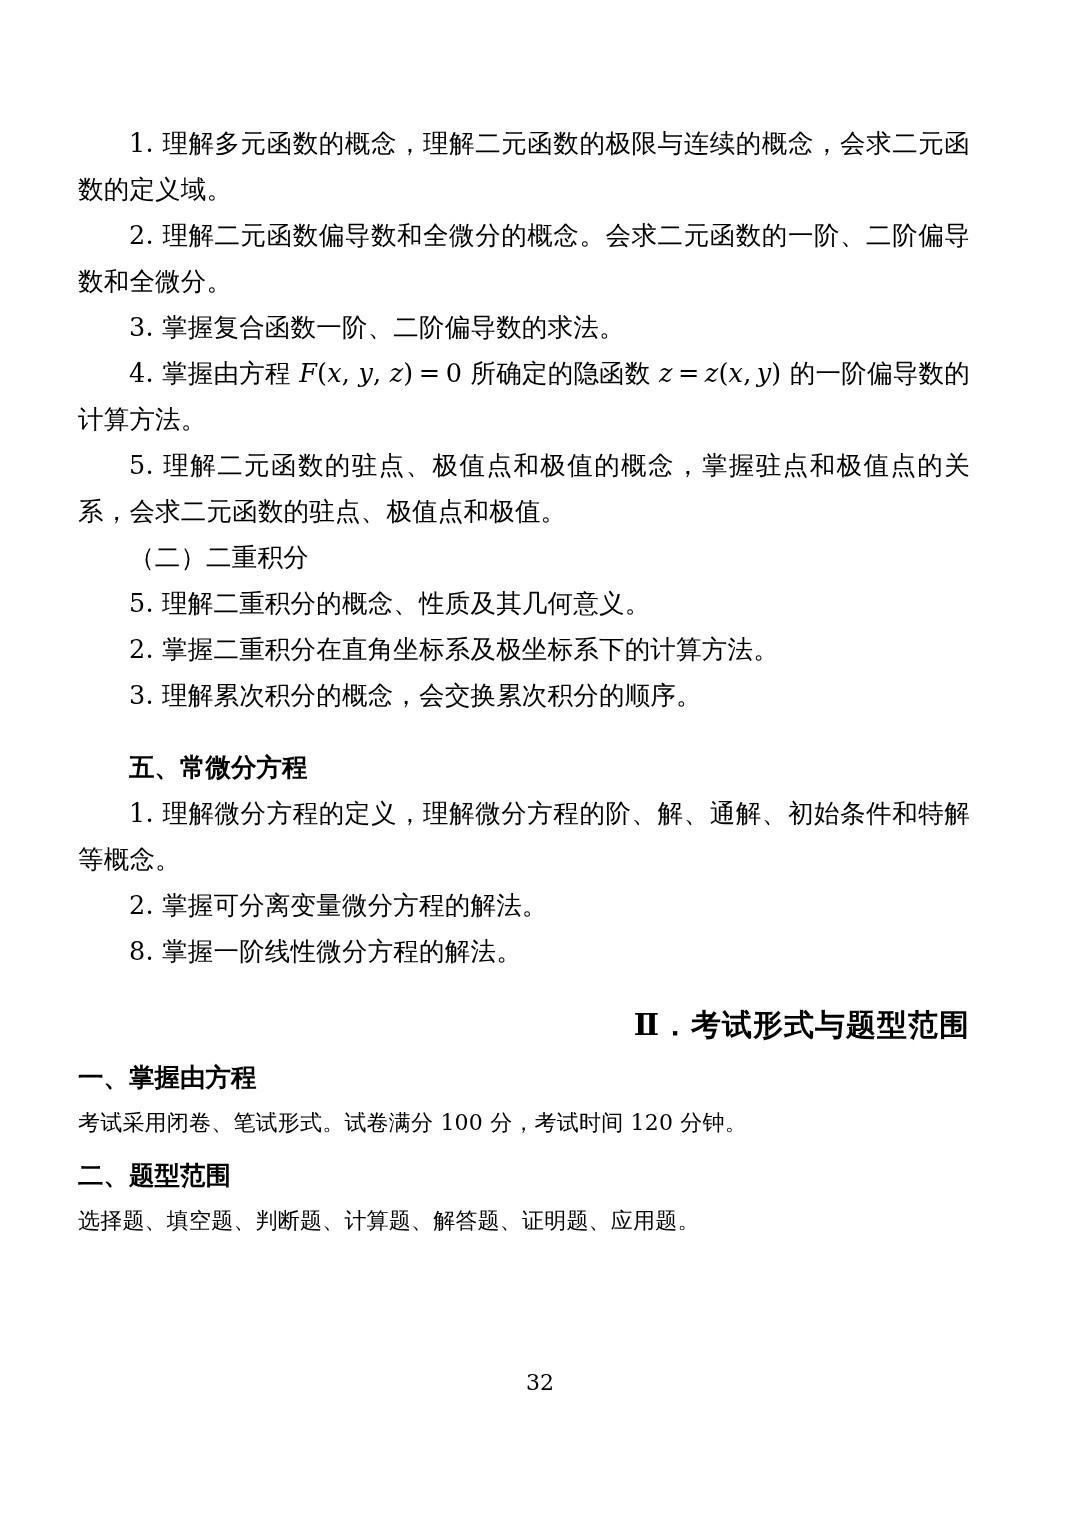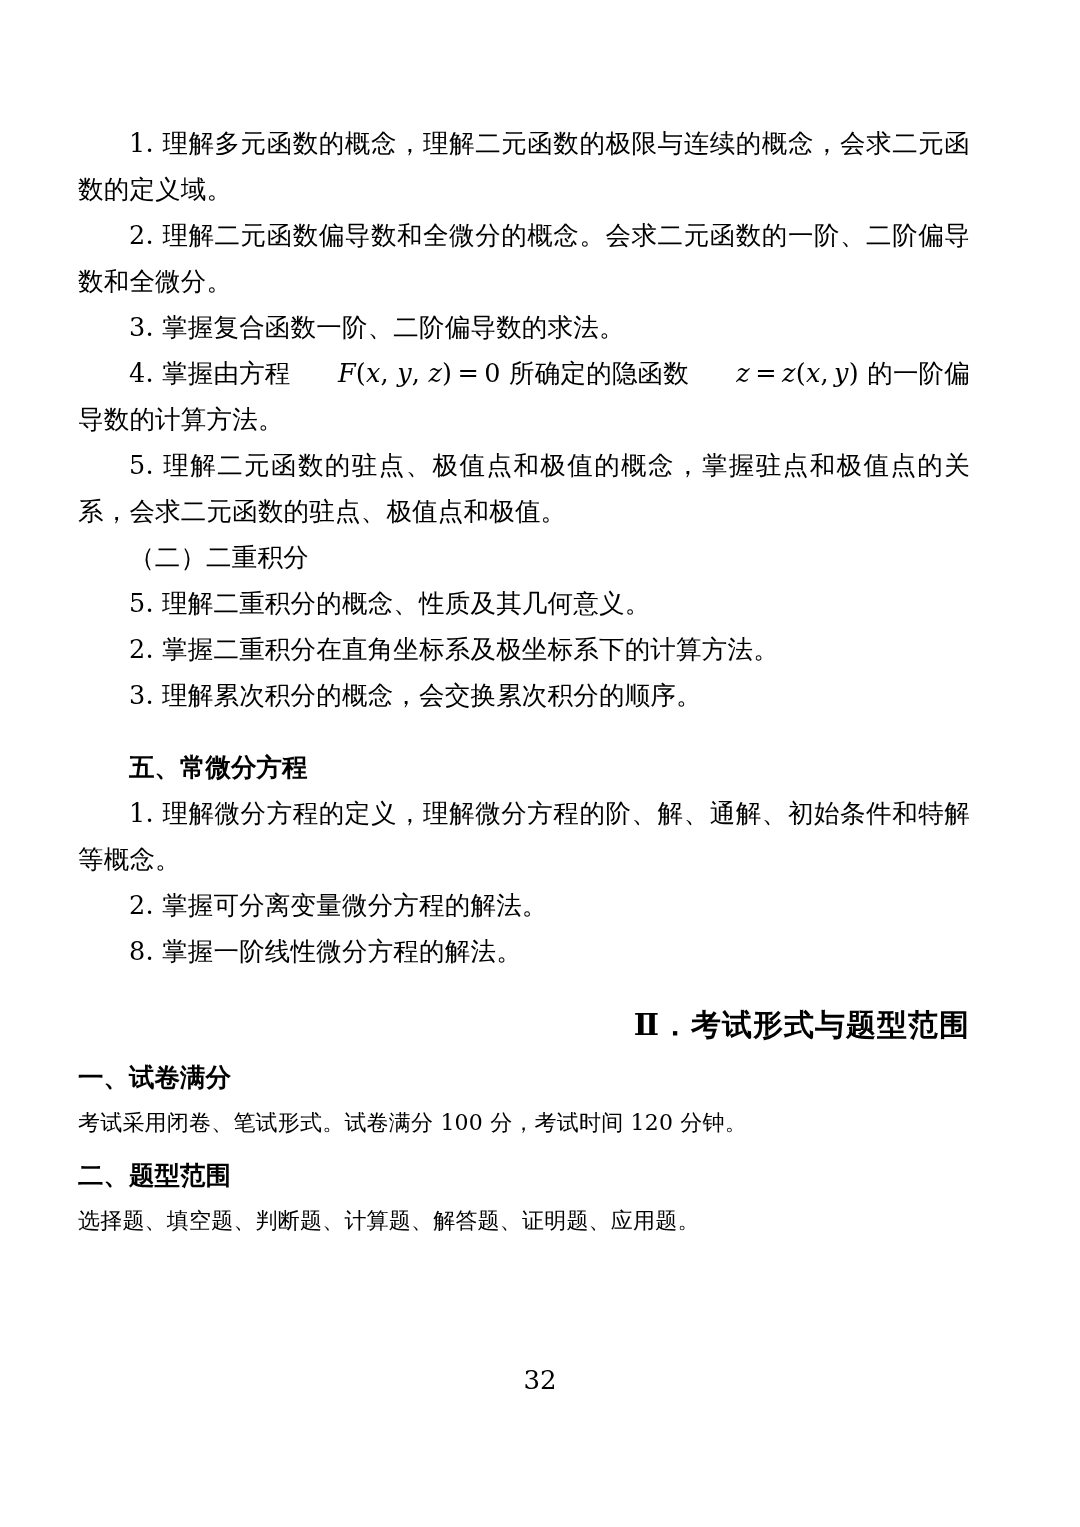--- a/index.html
+++ b/index.html
@@ -64,29 +64,28 @@
   .mathi {
     font-family: "DejaVu Serif", "Liberation Serif", serif;
     font-style: italic;
   }
   .mathr {
     font-family: "DejaVu Serif", "Liberation Serif", serif;
     font-style: normal;
   }
   .eq {
     white-space: nowrap;
-    margin-left: 39px;
   }
   .page-number {
     position: absolute;
     left: 0;
     right: 0;
     bottom: 132px;
     text-align: center;
-    font-size: 26px;
+    font-size: 22px;
     font-family: "DejaVu Serif", "Liberation Serif", serif;
   }
   p { margin: 0; }
 </style>
 </head>
 <body>
 
 <div class="page">
 
   <p class="body-text indent">1. 理解多元函数的概念，理解二元函数的极限与连续的概念，会求二元函数的定义域。</p>
@@ -111,21 +110,21 @@
 
   <p class="body-text indent">1. 理解微分方程的定义，理解微分方程的阶、解、通解、初始条件和特解等概念。</p>
 
   <p class="body-text indent">2. 掌握可分离变量微分方程的解法。</p>
 
   <p class="body-text indent">8. 掌握一阶线性微分方程的解法。</p>
 
 
   <p class="center-title">Ⅱ．考试形式与题型范围</p>
 
-  <p class="sub-bold">一、试卷满分</p>
+  <p class="sub-bold">一、掌握由方程</p>
   <p class="plain-left body-text">考试采用闭卷、笔试形式。试卷满分 100 分，考试时间 120 分钟。</p>
 
   <p class="sub-bold">二、题型范围</p>
   <p class="plain-left body-text">选择题、填空题、判断题、计算题、解答题、证明题、应用题。</p>
 
 </div>
 
 <div class="page-number">32</div>
 
 </body></html>

